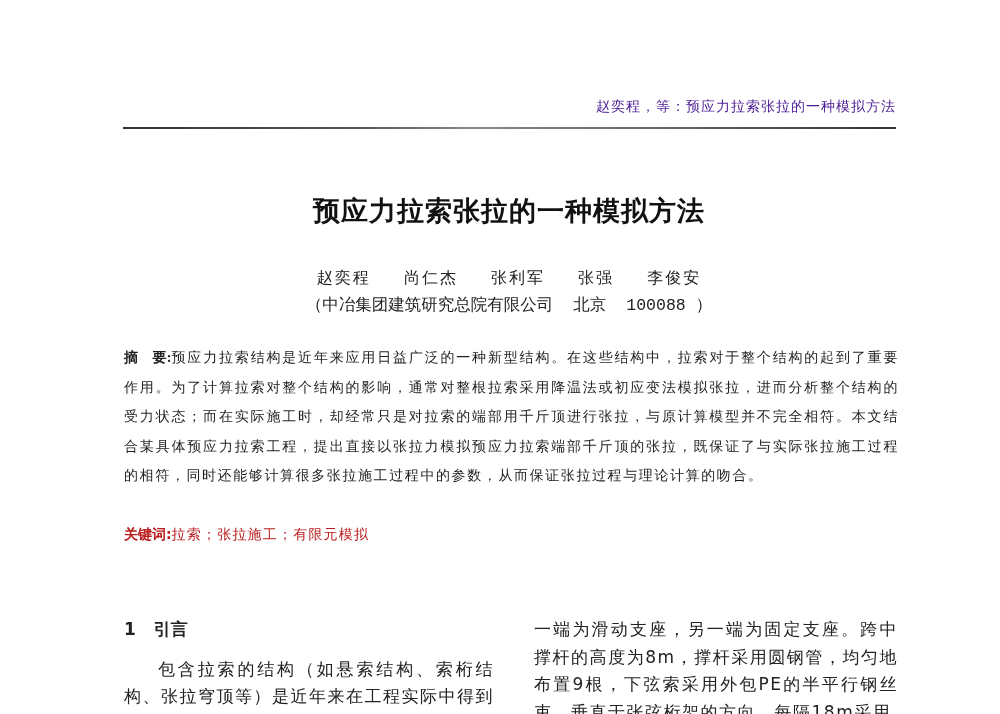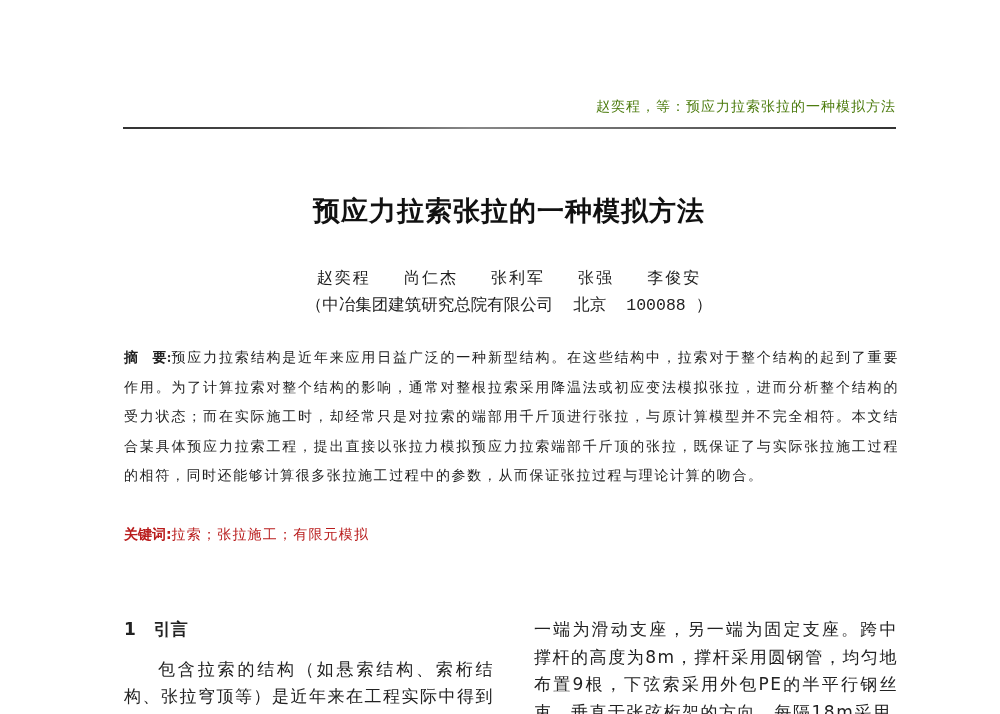--- a/index.html
+++ b/index.html
@@ -4,21 +4,21 @@
 <style>
   html, body { margin: 0; padding: 0; }
   body {
     width: 1000px; height: 714px; overflow: hidden;
     background: #ffffff; color: #1a1a1a;
     font-family: "DejaVu Serif", "Liberation Serif", serif;
     position: relative;
   }
   .running-head {
     position: absolute; top: 98px; right: 104px;
-    font-size: 14px; letter-spacing: 1px; color: #4d7c0f;
+    font-size: 14px; letter-spacing: 1px; color: #4c1d95;
     font-family: "DejaVu Serif", serif;
   }
   .head-rule {
     position: absolute; top: 127px; left: 123px; width: 773px; height: 1.6px;
     background: linear-gradient(to right, #333 0%, #555 30%, #888 45%, #666 70%, #333 100%);
   }
   .title {
     position: absolute; top: 193px; left: 0; width: 1018px; text-align: center;
     font-size: 27px; font-weight: bold; letter-spacing: 1px; color: #111;
     font-family: "DejaVu Sans", sans-serif;

